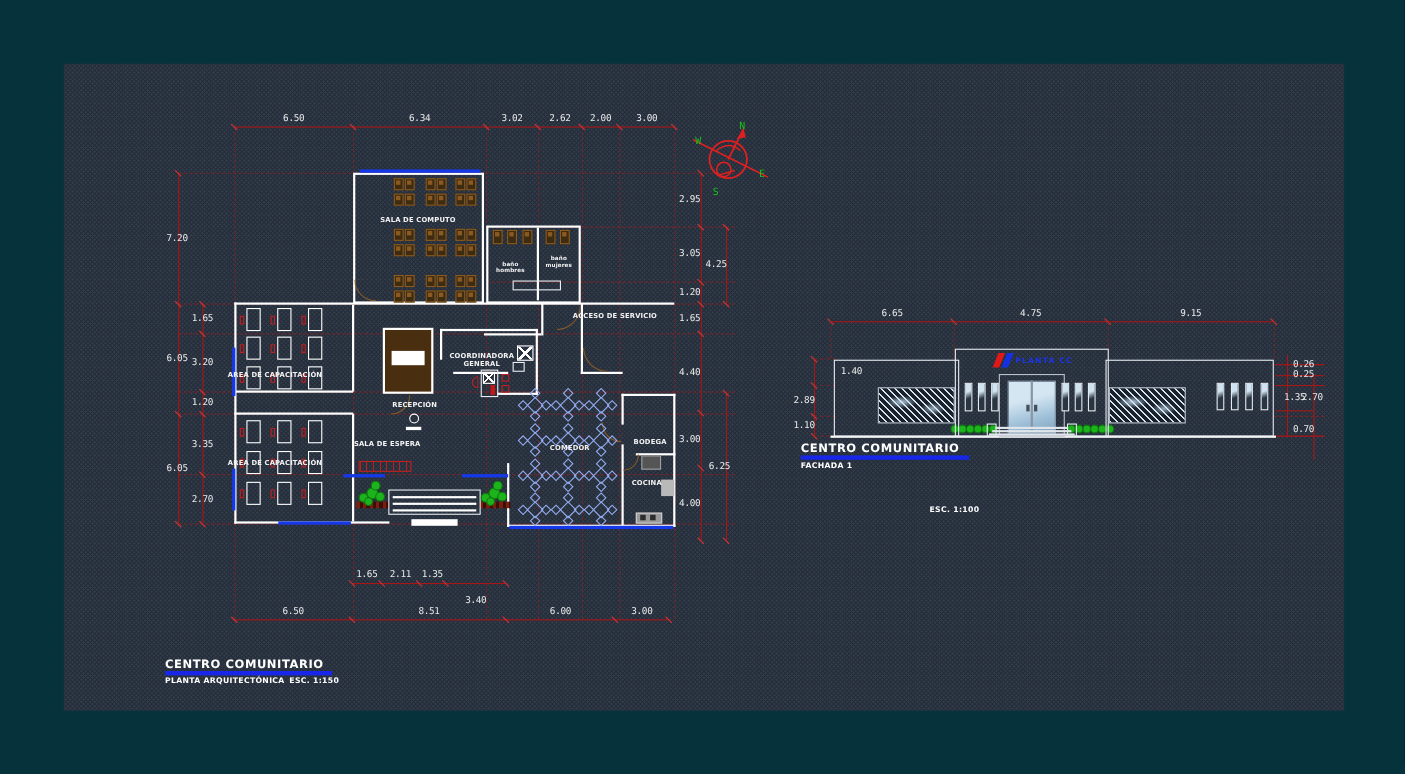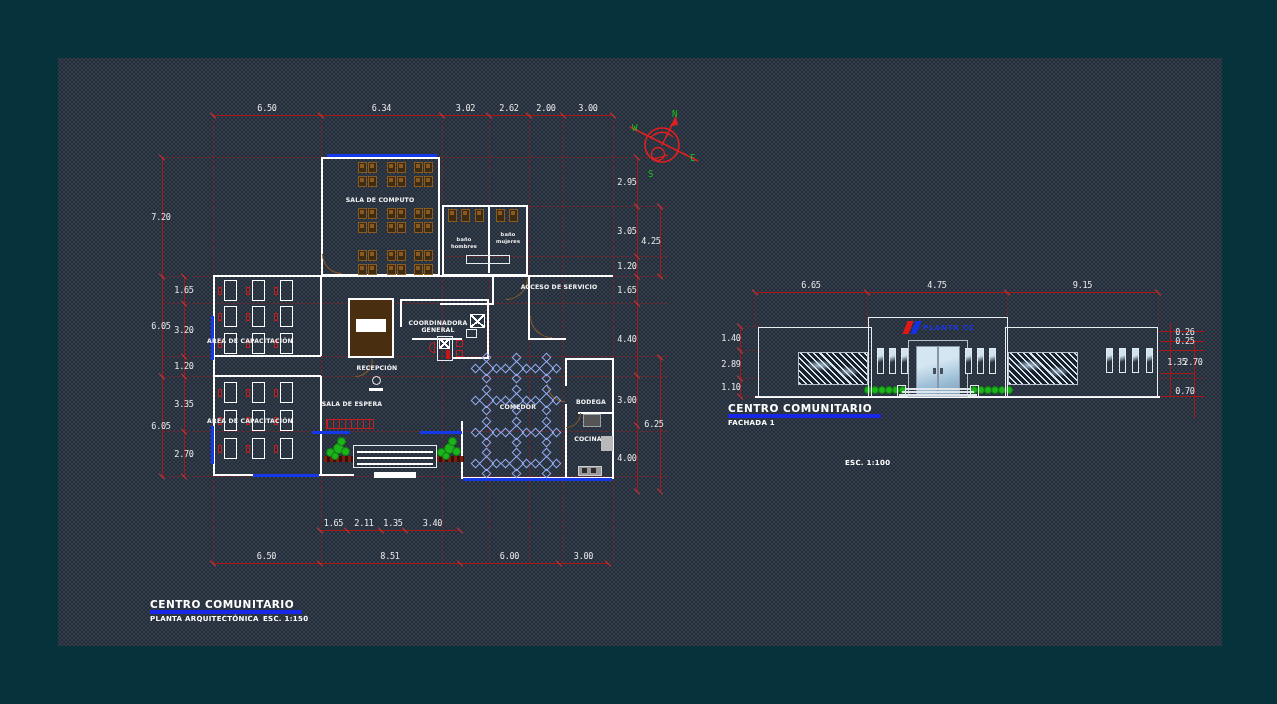--- a/index.html
+++ b/index.html
@@ -105,21 +105,21 @@
         <span class="dl" style="left: 583.5px; top: 556px;">3.00</span>
         <div class="rl" style="left: 320px; top: 530px; width: 140px; height: 1px;"></div>
         <div class="tick" style="left: 316px; top: 530px;"></div>
         <div class="tick" style="left: 343px; top: 530px;"></div>
         <div class="tick" style="left: 377px; top: 530px;"></div>
         <div class="tick" style="left: 401px; top: 530px;"></div>
         <div class="tick" style="left: 456px; top: 530px;"></div>
         <span class="dl" style="left: 333.5px; top: 523px;">1.65</span>
         <span class="dl" style="left: 364px; top: 523px;">2.11</span>
         <span class="dl" style="left: 393px; top: 523px;">1.35</span>
-        <span class="dl" style="left: 432.5px; top: 523px;">3.40</span>
+        <span class="dl" style="left: 432.5px; top: 546px;">3.40</span>
         <div class="rl" style="left: 162px; top: 157px; width: 1px; height: 319px;"></div>
         <div class="tick" style="left: 158px; top: 157px;"></div>
         <div class="tick" style="left: 158px; top: 276px;"></div>
         <div class="tick" style="left: 158px; top: 376px;"></div>
         <div class="tick" style="left: 158px; top: 476px;"></div>
         <span class="dl" style="left: 161px; top: 216.5px;">7.20</span>
         <span class="dl" style="left: 161px; top: 326px;">6.05</span>
         <span class="dl" style="left: 161px; top: 426px;">6.05</span>
         <div class="rl" style="left: 184px; top: 276px; width: 1px; height: 200px;"></div>
         <div class="tick" style="left: 180px; top: 276px;"></div>
@@ -422,21 +422,21 @@
         <div class="tick" style="left: 1003px; top: 292px;"></div>
         <div class="tick" style="left: 1154px; top: 292px;"></div>
         <span class="dl" style="left: 811px; top: 285px;">6.65</span>
         <span class="dl" style="left: 937px; top: 285px;">4.75</span>
         <span class="dl" style="left: 1082.5px; top: 285px;">9.15</span>
         <div class="rl" style="left: 740px; top: 326px; width: 1px; height: 70px;"></div>
         <div class="tick" style="left: 736px; top: 326px;"></div>
         <div class="tick" style="left: 736px; top: 350px;"></div>
         <div class="tick" style="left: 736px; top: 378px;"></div>
         <div class="tick" style="left: 736px; top: 396px;"></div>
-        <span class="dl" style="left: 731px; top: 338px;">1.40</span>
+        <span class="dl" style="left: 774px; top: 338px;">1.40</span>
         <span class="dl" style="left: 731px; top: 364px;">2.89</span>
         <span class="dl" style="left: 731px; top: 387px;">1.10</span>
         <div class="vdash" style="left: 755px; top: 292px; height: 34px;"></div>
         <div class="vdash" style="left: 867px; top: 292px; height: 34px;"></div>
         <div class="vdash" style="left: 1007px; top: 292px; height: 34px;"></div>
         <div class="vdash" style="left: 1158px; top: 292px; height: 34px;"></div>
         <div class="hdash" style="left: 740px; top: 326px; width: 20px;"></div>
         <div class="hdash" style="left: 740px; top: 350px; width: 20px;"></div>
         <div class="hdash" style="left: 740px; top: 378px; width: 20px;"></div>
         <div class="hdash" style="left: 740px; top: 396px; width: 20px;"></div>

